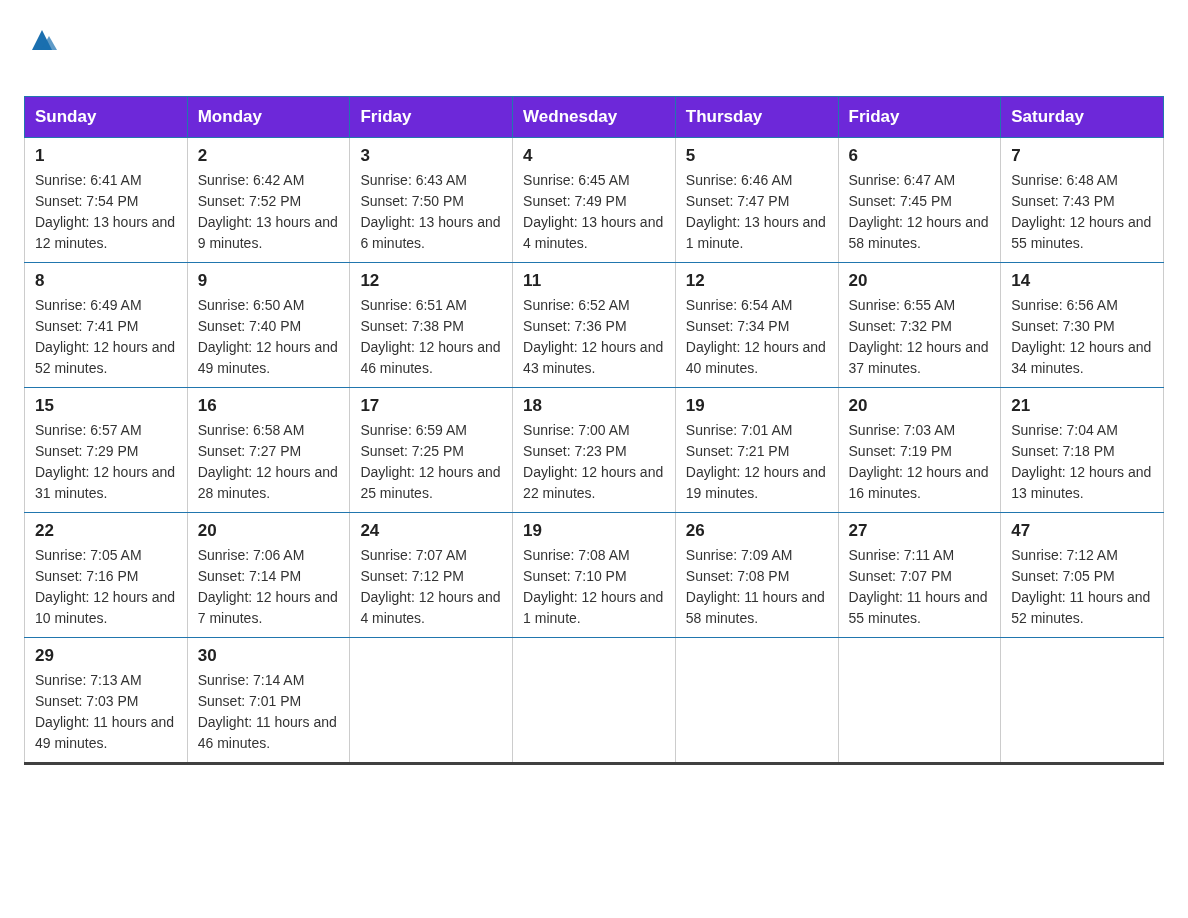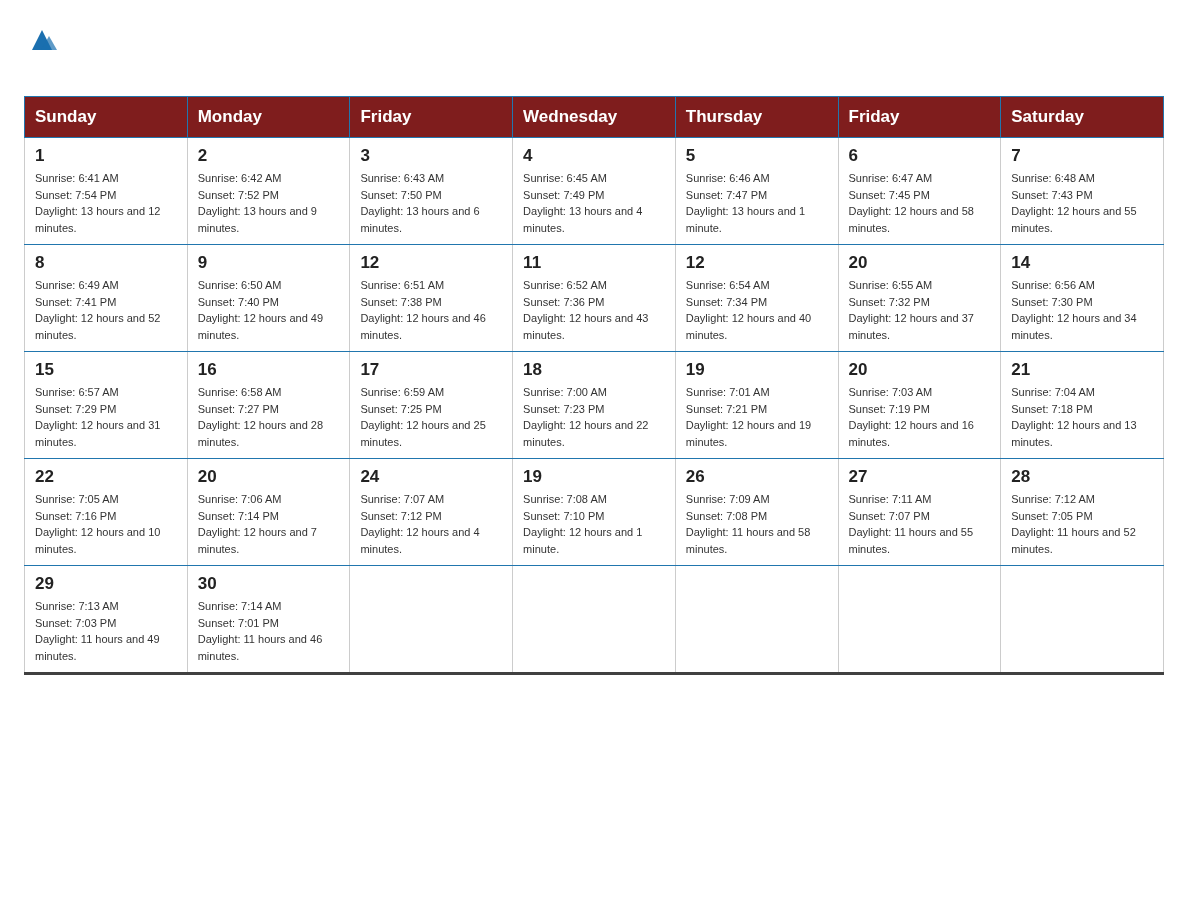--- a/index.html
+++ b/index.html
@@ -34,21 +34,21 @@
       font-size: 22px;
       color: #444;
       margin-top: 4px;
     }
     .calendar {
       width: 100%;
       border-collapse: collapse;
       border: 1.5px solid #2176ae;
     }
     .calendar th {
-      background-color: #7f1d1d;
+      background-color: #6d28d9;
       color: #fff;
       font-size: 17px;
       font-weight: bold;
       padding: 10px 10px;
       text-align: left;
       border: 1px solid #2176ae;
     }
     .calendar td {
       vertical-align: top;
       padding: 8px 10px;
@@ -56,21 +56,21 @@
       width: 14.28%;
       min-height: 100px;
     }
     .day-num {
       font-size: 17px;
       font-weight: bold;
       color: #222;
       margin-bottom: 4px;
     }
     .day-info {
-      font-size: 11px;
+      font-size: 14px;
       color: #333;
       line-height: 1.5;
     }
     .calendar tr td {
       border-bottom: 1.5px solid #2176ae;
     }
     .calendar tr:last-child td {
       border-bottom: 3px solid #404040;
     }
     .empty-cell {
@@ -237,21 +237,21 @@
         </td>
         <td>
           <div class="day-num">26</div>
           <div class="day-info">Sunrise: 7:09 AM<br>Sunset: 7:08 PM<br>Daylight: 11 hours and 58 minutes.</div>
         </td>
         <td>
           <div class="day-num">27</div>
           <div class="day-info">Sunrise: 7:11 AM<br>Sunset: 7:07 PM<br>Daylight: 11 hours and 55 minutes.</div>
         </td>
         <td>
-          <div class="day-num">28</div>
+          <div class="day-num">47</div>
           <div class="day-info">Sunrise: 7:12 AM<br>Sunset: 7:05 PM<br>Daylight: 11 hours and 52 minutes.</div>
         </td>
       </tr>
       <tr>
         <td>
           <div class="day-num">29</div>
           <div class="day-info">Sunrise: 7:13 AM<br>Sunset: 7:03 PM<br>Daylight: 11 hours and 49 minutes.</div>
         </td>
         <td>
           <div class="day-num">30</div>

